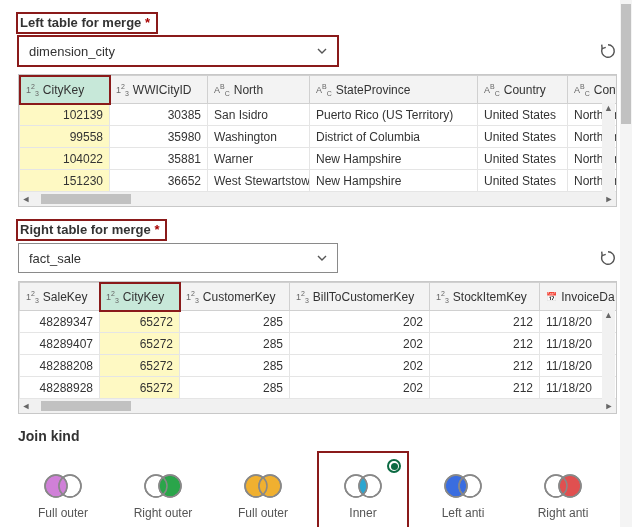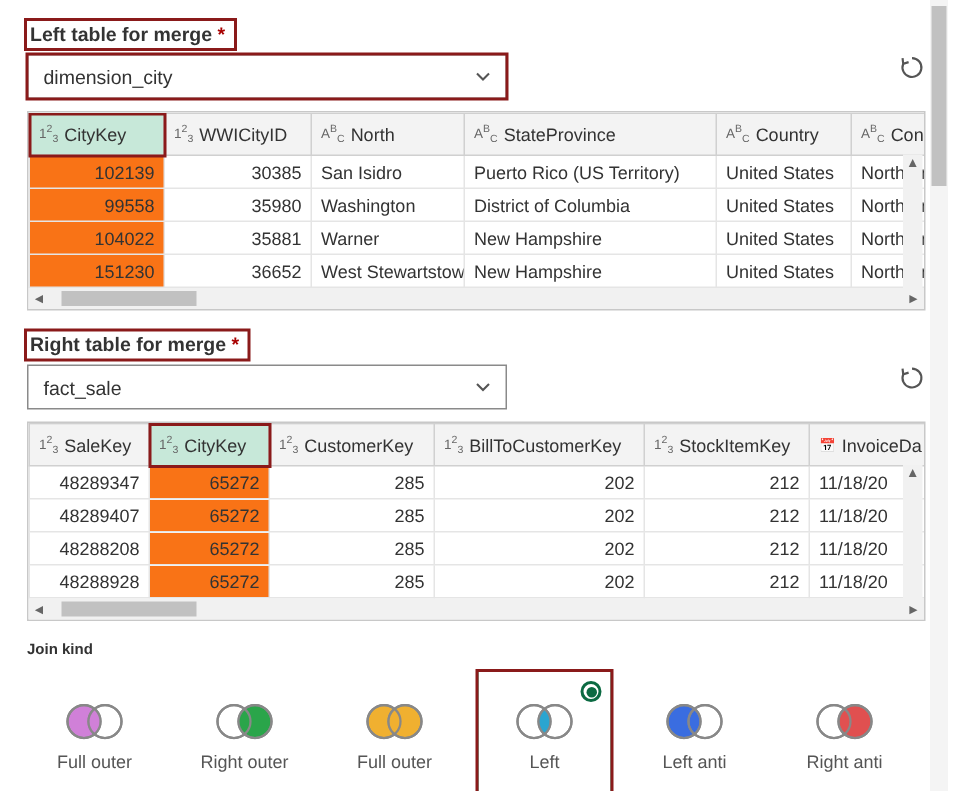--- a/index.html
+++ b/index.html
@@ -1,40 +1,40 @@
 <!DOCTYPE html>
 <html><head>
 <meta charset="utf-8">
 <style>
   * { box-sizing: border-box; margin: 0; padding: 0; }
   body { font-family: "Segoe UI", Arial, sans-serif; font-size: 12px; color: #333; background: #fff; width: 635px; height: 527px; overflow: hidden; position: relative; }
   .panel { padding: 14px 18px 10px 18px; height: 100%; overflow-y: auto; }
   .section-label { font-size: 13px; font-weight: 600; margin-bottom: 4px; display: block; }
   .required { color: #a80000; }
-  .dropdown-row { display: flex; align-items: flex-start; gap: 12px; margin-bottom: 8px; }
+  .dropdown-row { display: flex; align-items: center; gap: 12px; margin-bottom: 8px; }
   .dropdown { flex: 0 0 320px; height: 30px; border: 1px solid #8a8a8a; background: #fff; display: flex; align-items: center; justify-content: space-between; padding: 0 10px; cursor: pointer; }
   .dropdown span { font-size: 13px; }
   .chevron { width: 10px; height: 10px; }
   .refresh { width: 18px; height: 18px; margin-left: auto; cursor: pointer; }
   .redbox { outline: 2px solid #8a1a1a; outline-offset: -1px; }
   .redbox-label { display:inline-block; outline:2px solid #8a1a1a; padding:1px 6px 2px 2px; }
   table { border-collapse: collapse; width: 100%; table-layout: fixed; }
   .table-wrap { border: 1px solid #c8c8c8; overflow: hidden; position: relative; }
   th { background: #f3f3f3; border: 1px solid #d0d0d0; font-weight: 400; font-size: 12px; height: 28px; text-align: left; padding: 0 6px; white-space: nowrap; overflow:hidden; }
   th.selected { background: #c7e8d9; }
   td { border: 1px solid #e5e5e5; font-size: 12px; height: 22px; padding: 0 6px; text-align: right; white-space: nowrap; overflow:hidden; }
   td.txt { text-align: left; }
-  td.selcol { background: #f97316; text-align: right; }
+  td.selcol { background: #fef9c3; text-align: right; }
   .hscroll { height: 14px; background: #f1f1f1; display:flex; align-items:center; }
   .hscroll .thumb { height:10px; background:#c1c1c1; margin-left:8px; width:90px; }
   .hscroll .arrow { width:14px; text-align:center; color:#666; font-size:9px; }
   .colhead { display:flex; align-items:center; gap:4px; }
   .typeico { font-size:9px; color:#666; }
   .typeico sup { font-size:7px; }
-  .jk-label { font-size:10px; font-weight:600; margin: 14px 0 8px; }
+  .jk-label { font-size:14px; font-weight:600; margin: 14px 0 8px; }
   .join-row { display:flex; gap:10px; }
   .join-card { flex:0 0 90px; height:90px; border:1px solid transparent; display:flex; flex-direction:column; align-items:center; justify-content:center; gap:8px; cursor:pointer; position:relative; color:#555; font-size:12px; text-align:center; }
   .join-card.selected { border:1px solid #0b6a42; }
   .join-card .radio { position:absolute; top:6px; right:6px; width:14px; height:14px; border:2px solid #0b6a42; border-radius:50%; display:none; align-items:center; justify-content:center; }
   .join-card.selected .radio { display:flex; }
   .join-card .radio .dot { width:7px; height:7px; background:#0b6a42; border-radius:50%; }
   .venn { width:38px; height:24px; position:relative; }
   .vscroll-hint { position:absolute; right:1px; top:28px; bottom:14px; width:13px; background:#f1f1f1; }
   .vscroll-hint .arrow { font-size:9px; color:#666; text-align:center; }
   .right-scrollbar { position:absolute; right:3px; top:0; bottom:0; width:12px; background:#f4f4f4; }
@@ -327,21 +327,21 @@
             <clipPath id="clip-inner">
               <circle cx="12" cy="12" r="11"></circle>
             </clipPath>
           </defs>
           <circle cx="12" cy="12" r="11" fill="none" stroke="#888" stroke-width="1.5"></circle>
           <circle cx="26" cy="12" r="11" fill="none" stroke="#888" stroke-width="1.5"></circle>
           <circle cx="26" cy="12" r="11" fill="#2aa5d0" clip-path="url(#clip-inner)"></circle>
           <circle cx="12" cy="12" r="11" fill="none" stroke="#888" stroke-width="1.5"></circle>
           <circle cx="26" cy="12" r="11" fill="none" stroke="#888" stroke-width="1.5"></circle>
         </svg>
-        <span>Left</span>
+        <span>Inner</span>
       </div>
       <div class="join-card">
         <svg class="venn" viewBox="0 0 38 24">
           <defs>
             <clipPath id="clip-left-anti">
               <circle cx="12" cy="12" r="11"></circle>
             </clipPath>
           </defs>
           <circle cx="12" cy="12" r="11" fill="#3a6de0" stroke="#888" stroke-width="1.5"></circle>
           <circle cx="26" cy="12" r="11" fill="none" stroke="#888" stroke-width="1.5"></circle>

